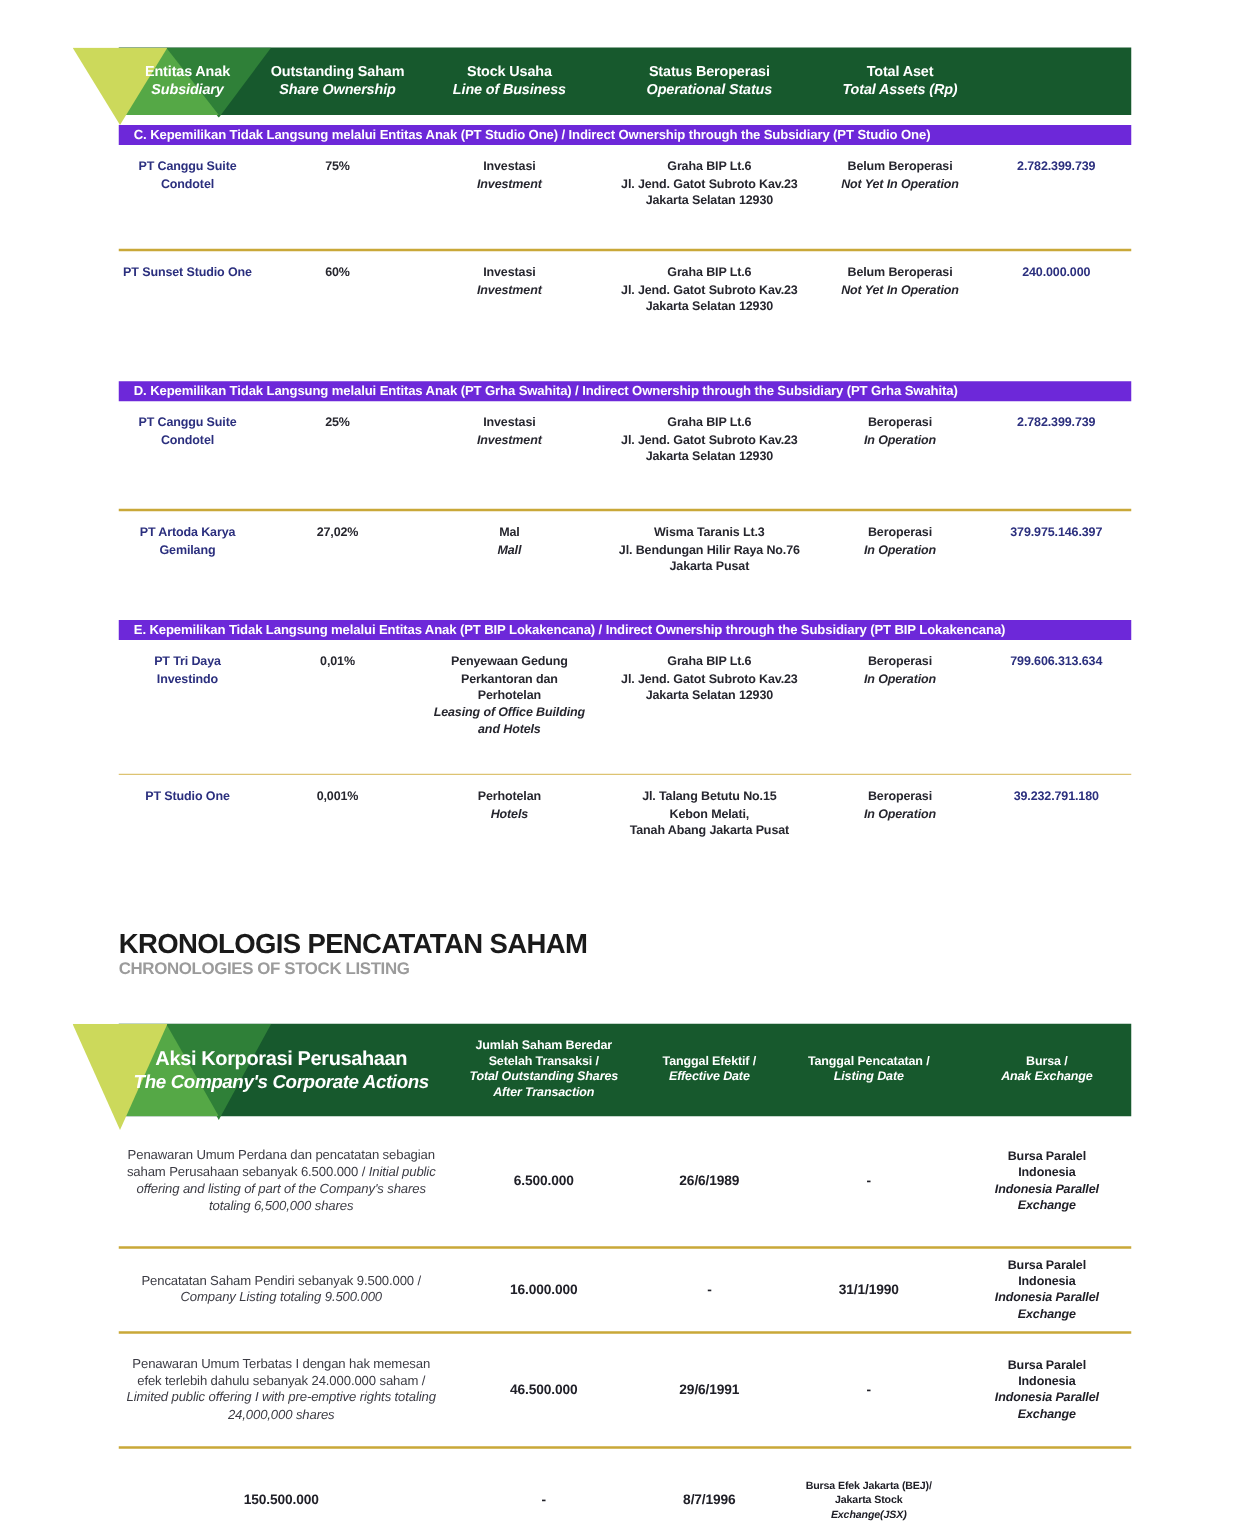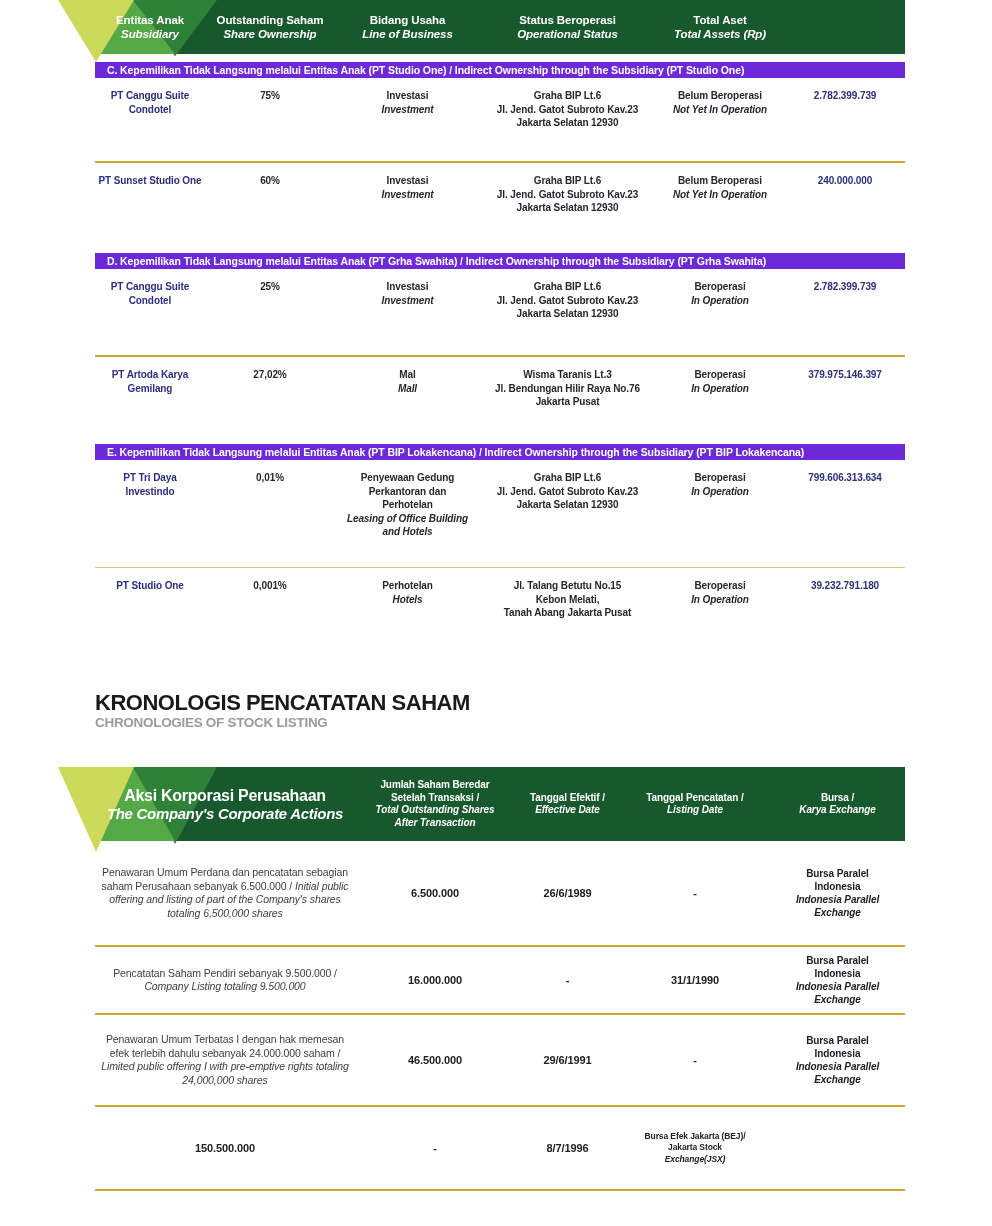--- a/index.html
+++ b/index.html
@@ -5,21 +5,21 @@
   html,body{margin:0;padding:0;}
   body{
     width:992px;height:1226px;background:#ffffff;position:relative;
     font-family:"Liberation Sans", sans-serif;color:#26262e;overflow:hidden;
     letter-spacing:-0.1px;
   }
   .content{position:absolute;left:95px;top:0;width:810px;}
 
   
   .green-header{position:relative;background:#17592d;color:#fff;}
-  .green-header.h1{height:54px;}
+  .green-header.h1{margin-top:38px;height:54px;}
   .green-header.h2{margin-top:36px;height:74px;}
   .tri{position:absolute;top:0;}
   .tri-light{left:-37px;width:76px;height:115%;background:#ccd95b;
     clip-path:polygon(0 0,100% 0,50% 100%);z-index:2;}
   .tri-mid{left:-4px;width:84px;height:100%;background:#55a846;
     clip-path:polygon(50% 0,100% 100%,0 100%);z-index:1;}
   .tri-dark{left:38px;width:84px;height:104%;background:#2f8038;
     clip-path:polygon(0 0,100% 0,50% 100%);z-index:1;}
   .hgrid{position:relative;z-index:3;display:grid;height:100%;align-items:center;
     text-align:center;}
@@ -38,21 +38,21 @@
 
   
   .t1row{display:grid;grid-template-columns:110px 130px 145px 175px 130px 120px;
     box-sizing:border-box;padding-top:11px;align-items:start;text-align:center;
     font-size:10px;font-weight:700;line-height:13.5px;}
   .t1row .it{font-style:italic;}
   .pre{white-space:pre-line;}
   .navy{color:#2b2f7e;}
   .gold-b{border-bottom:2px solid #c9a838;}
   .gold-b-thin{border-bottom:1px solid #ddc372;}
-  .rh85{height:85px;} .rh90{height:90px;} .rh88{height:88px;} .rh80{height:80px;}
+  .rh85{height:85px;} .rh90{height:104px;} .rh88{height:88px;} .rh80{height:80px;}
   .rh95{height:108px;} .rh73{height:73px;}
 
   
   .listing-head{margin-top:50px;}
   .title-id{font-size:22px;line-height:24px;color:#1a1a1a;font-weight:700;
     letter-spacing:-0.5px;}
   .title-en{font-size:13.5px;line-height:16px;color:#9b9b9b;font-weight:700;
     letter-spacing:-0.3px;}
 
   
@@ -79,21 +79,21 @@
     <div class="hgrid t1grid">
       <div>
         <div class="hid">Entitas Anak</div>
         <div class="hen">Subsidiary</div>
       </div>
       <div>
         <div class="hid">Outstanding Saham</div>
         <div class="hen">Share Ownership</div>
       </div>
       <div>
-        <div class="hid">Bidang Usaha</div>
+        <div class="hid">Stock Usaha</div>
         <div class="hen">Line of Business</div>
       </div>
       <div>
         <div class="hid">Status Beroperasi</div>
         <div class="hen">Operational Status</div>
       </div>
       <div>
         <div class="hid">Total Aset</div>
         <div class="hen">Total Assets (Rp)</div>
       </div>
@@ -238,21 +238,21 @@
       <div>
         <div class="hid">Tanggal Efektif /</div>
         <div class="hen">Effective Date</div>
       </div>
       <div>
         <div class="hid">Tanggal Pencatatan /</div>
         <div class="hen">Listing Date</div>
       </div>
       <div>
         <div class="hid">Bursa /</div>
-        <div class="hen">Karya Exchange</div>
+        <div class="hen">Anak Exchange</div>
       </div>
     </div>
   </div>
 
   <div class="t2row rh106 gold-b">
     <div class="desc">
       <span>Penawaran Umum Perdana dan pencatatan sebagian saham Perusahaan sebanyak 6.500.000 / </span><span class="it">Initial public offering and listing of part of the Company's shares totaling 6,500,000 shares</span>
     </div>
     <div class="val">6.500.000</div>
     <div class="val">26/6/1989</div>

